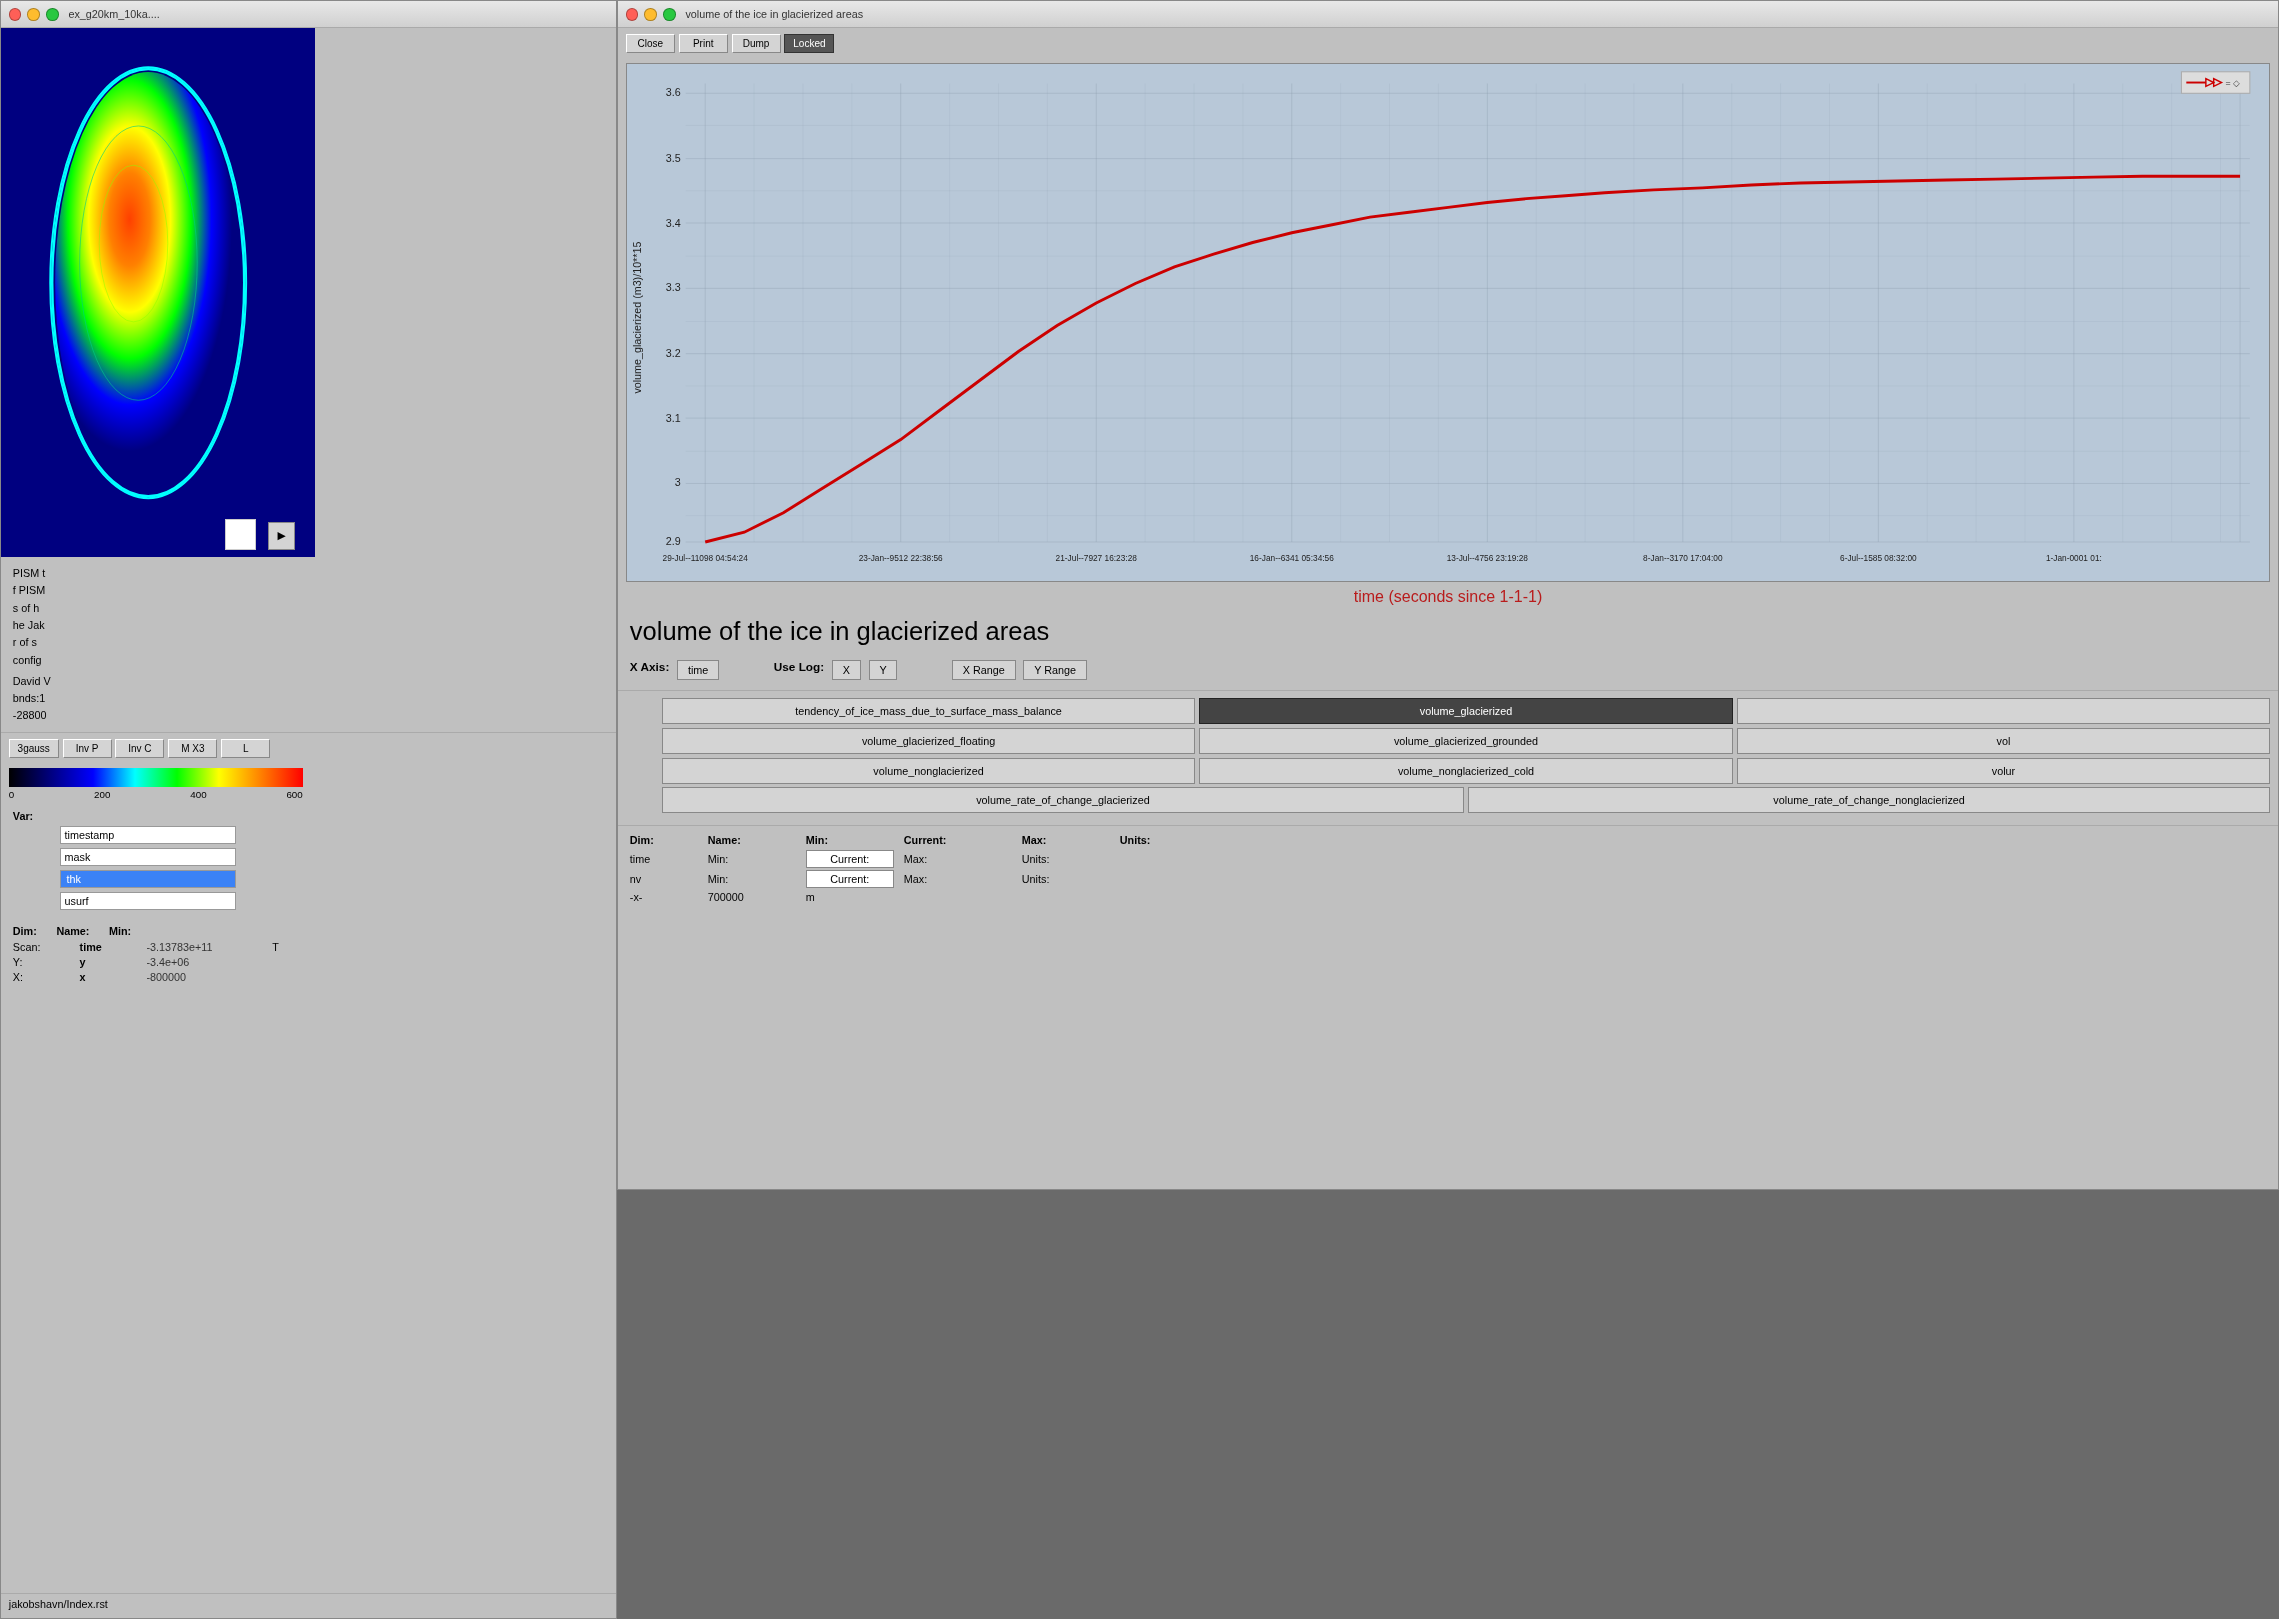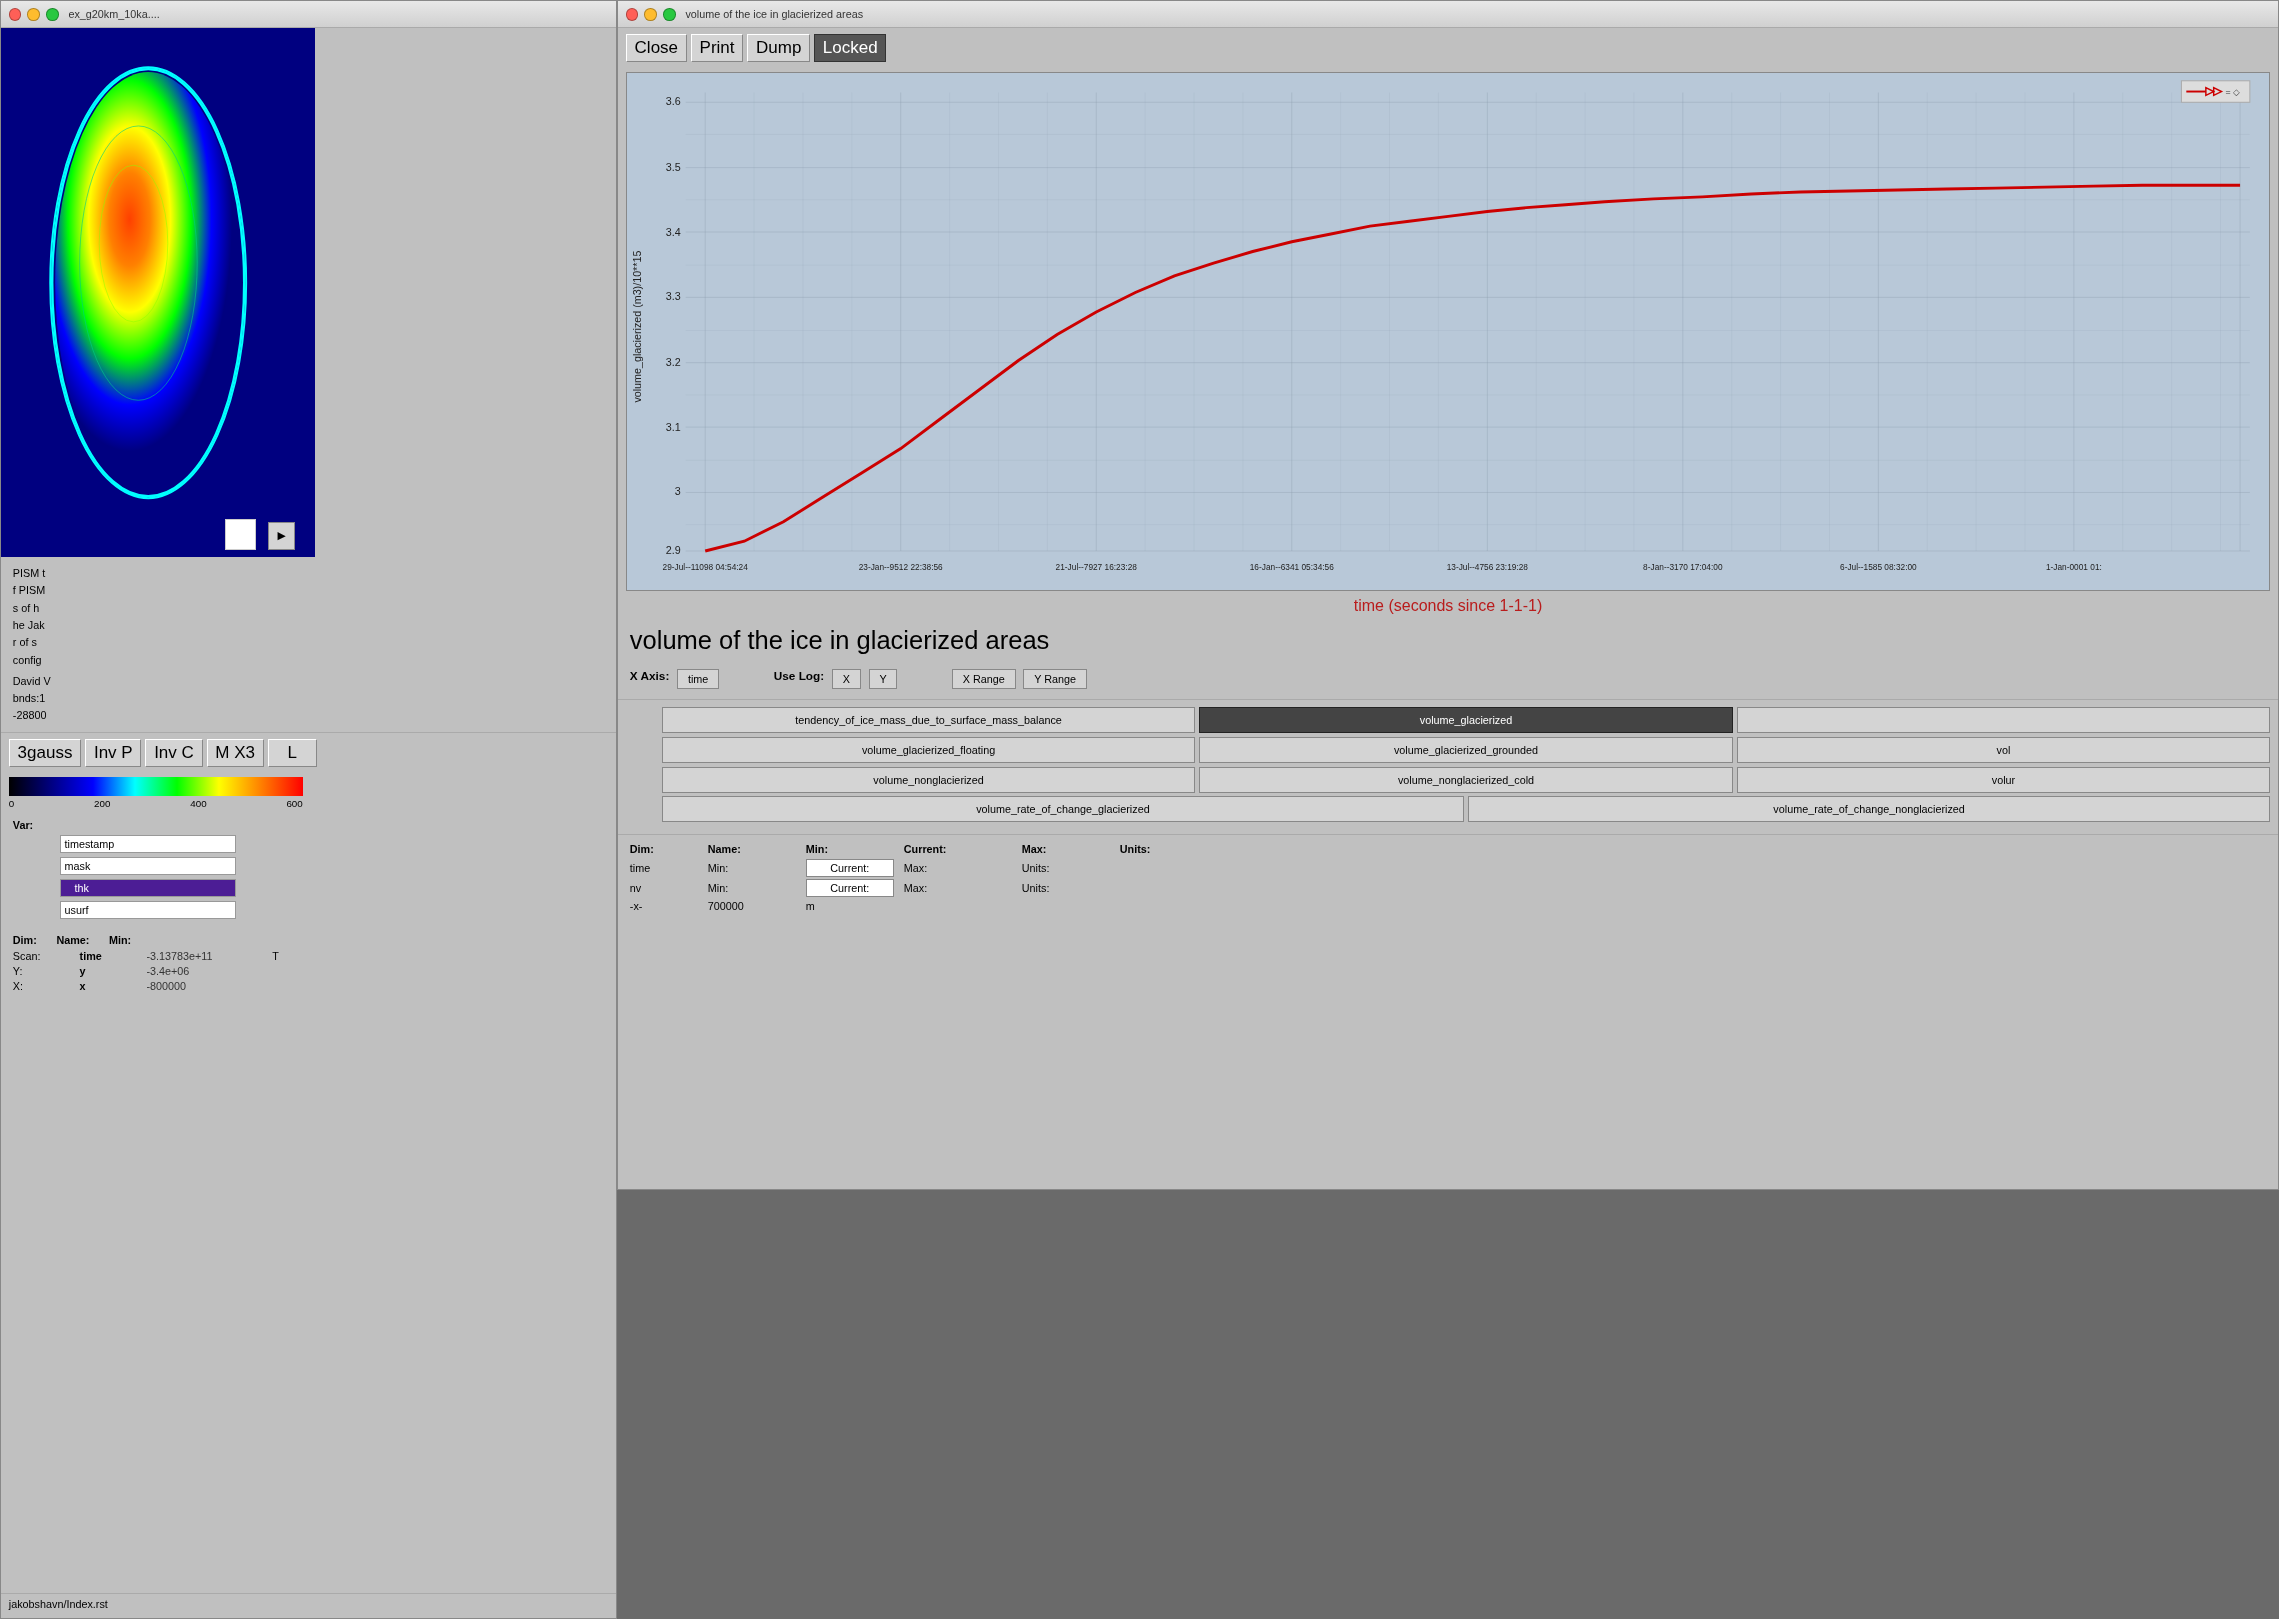--- a/index.html
+++ b/index.html
@@ -101,24 +101,24 @@
     }
     .var-label { width: 39px; font-weight: bold; }
     .var-field {
       background: white;
       border: 1px solid #999;
       padding: 2px 3.9px;
       min-width: 176px;
       font-size: 10.8px;
     }
     .var-field-dark {
-      background: #4c1d95;
+      background: #3b82f6;
       color: white;
       border: 1px solid #999;
-      padding: 2px 14px;
+      padding: 2px 6px;
       min-width: 176px;
       font-size: 10.8px;
     }
 
     .dim-section {
       padding: 5.9px 11.8px;
       font-size: 10.8px;
     }
     .dim-header-row {
       display: flex;
@@ -148,21 +148,21 @@
       border-top: 1px solid #aaa;
     }
 
     
     .tb-btn {
       padding: 2.9px 7.8px;
       background: #d4d4d4;
       border: 1px solid #888;
       border-top-color: #fff;
       border-left-color: #fff;
-      font-size: 17px;
+      font-size: 10px;
       cursor: pointer;
       min-width: 49px;
     }
     .tb-btn-active {
       background: #555;
       color: white;
       border: 1px solid #333;
     }
 
     

